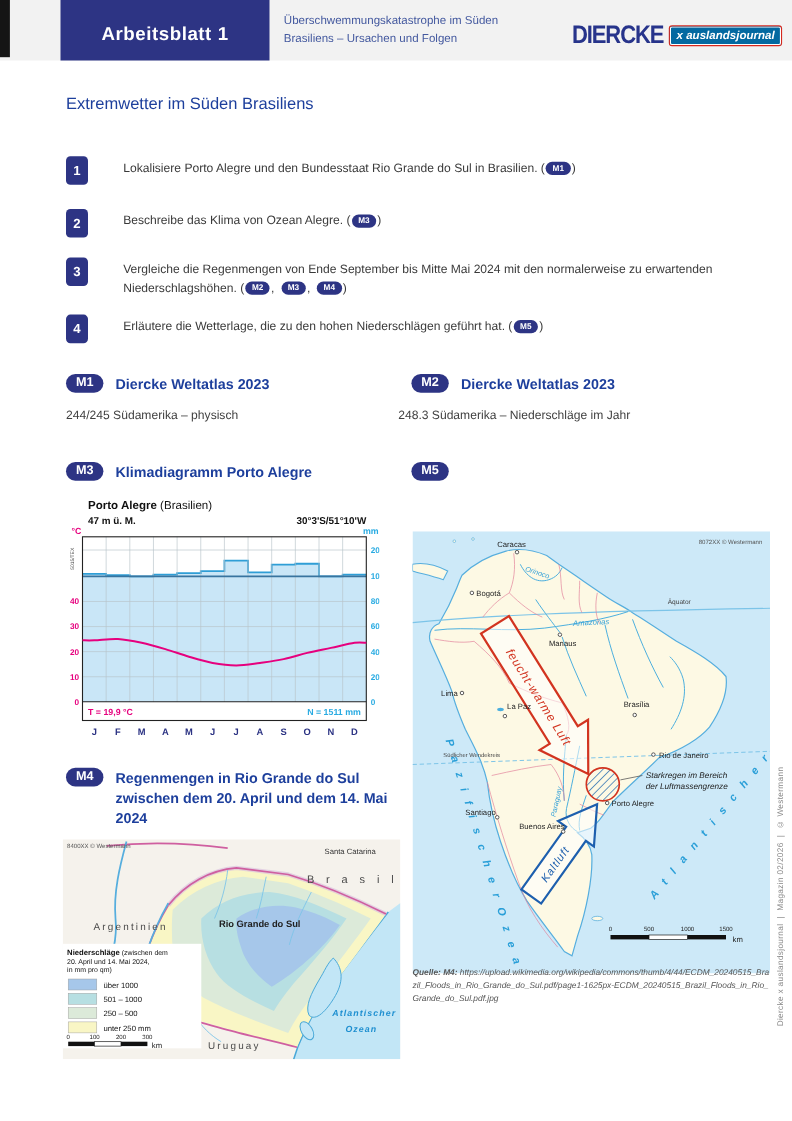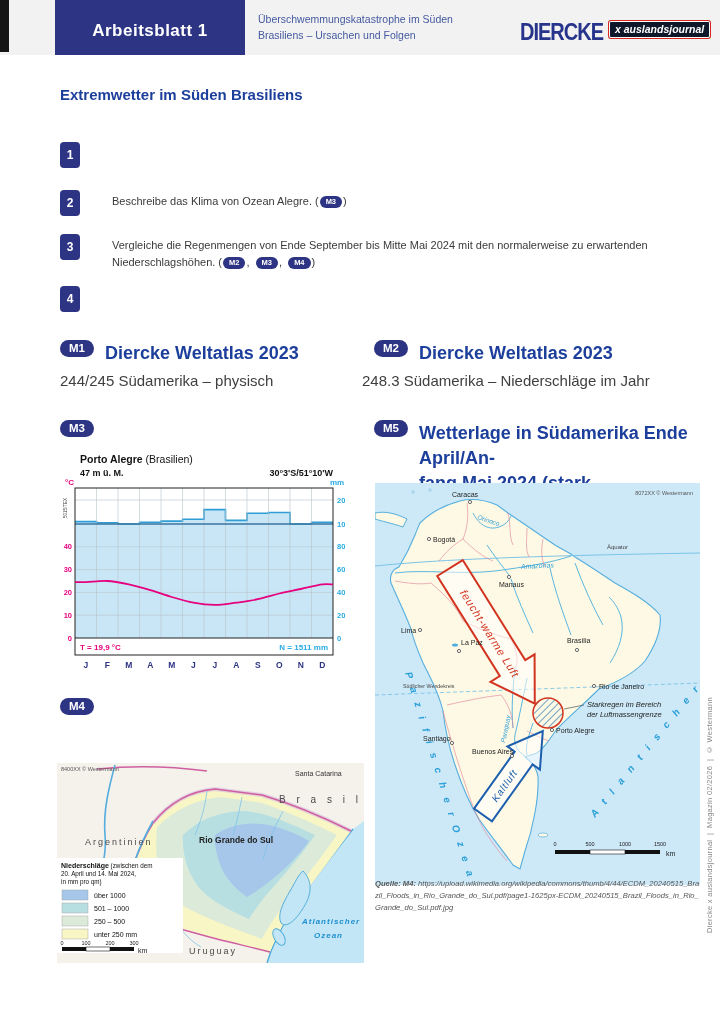--- a/index.html
+++ b/index.html
@@ -7,45 +7,45 @@
         font-family:"Liberation Sans",sans-serif;overflow:hidden}
   .abs{position:absolute}
 
   
   .band{left:0;top:0;width:720px;height:55px;background:#f2f2f2}
   .edge{left:0;top:0;width:9px;height:52px;background:#151515}
   .wsbox{left:55px;top:0;width:190px;height:55px;background:#2d3484;color:#fff;
          display:flex;align-items:center;justify-content:center;
          font-weight:bold;font-size:17px;padding-top:6px;box-sizing:border-box;letter-spacing:.5px}
   .hsub{left:258px;top:11px;width:260px;color:#44599f;font-size:10.5px;line-height:1.55;white-space:pre-line}
-  .brand{left:520px;top:21px;display:flex;align-items:flex-start}
+  .brand{left:520px;top:21px;display:flex;align-items:center}
   .brand-word{color:#27348b;font-weight:bold;font-size:20px;letter-spacing:-1px;
               transform:scaleY(1.15);font-family:"Liberation Sans",sans-serif}
-  .brand-badge{margin-left:6px;background:#0f172a;color:#fff;font-weight:bold;font-style:italic;
+  .brand-badge{margin-left:6px;background:#0369a1;color:#fff;font-weight:bold;font-style:italic;
                font-size:10.5px;padding:2px 6px 3px;border-radius:2px;box-shadow:inset 0 0 0 1px #fff,0 0 0 1px #d5281e;white-space:nowrap}
 
-  .h1{left:60px;top:86px;color:#1d3f9c;font-weight:bold;font-size:15px}
+  .h1{left:60px;top:86px;color:#1d3f9c;font-weight:normal;font-size:15px}
 
   
   .task{left:60px;display:flex;width:620px}
   .task-num{width:20px;height:26px;background:#2d3484;border-radius:4px;color:#fff;
             font-weight:bold;font-size:12px;display:flex;align-items:center;justify-content:center;flex:none}
   .task-text{margin-left:32px;font-size:11px;color:#3a3a3a;line-height:1.55;padding-top:3px}
   .mref{background:#2d3484;color:#fff;font-size:7.5px;font-weight:bold;
         padding:1px 6px 2px;border-radius:7px;vertical-align:1px;margin:0 1px}
   .po{margin-left:3px}
   .sep{margin-right:2px}
 
   
   .mat-head{display:flex;align-items:flex-start}
   .mbadge{background:#2d3484;color:#fff;font-weight:bold;font-size:11.5px;
           padding:2px 9px 3px;border-radius:12px;flex:none}
-  .mtitle{color:#1d3f9c;font-weight:bold;font-size:18px;margin-left:11px;
+  .mtitle{color:#1d3f9c;font-weight:bold;font-size:13px;margin-left:11px;
           line-height:1.4;white-space:pre-line;padding-top:1px}
-  .mat-sub{font-size:15px;color:#3f3f3f}
+  .mat-sub{font-size:11px;color:#3f3f3f}
 
   
   .ct-title{font-size:10.5px;fill:#111}
   .ct-sub{font-size:9px;fill:#111;font-weight:bold}
   .ct-degc{font-size:8px;fill:#e6007e;font-weight:bold}
   .ct-mm{font-size:8px;fill:#29abe2;font-weight:bold}
   .ct-t{font-size:8px;fill:#e6007e;font-weight:bold}
   .ct-n{font-size:8px;fill:#29abe2;font-weight:bold}
   .ct-code{font-size:4.5px;fill:#444}
 
@@ -91,53 +91,60 @@
 Brasiliens – Ursachen und Folgen</div>
   <div class="abs brand">
     <span class="brand-word">DIERCKE</span>
     <span class="brand-badge">x auslandsjournal</span>
   </div>
 
   <div class="abs h1">Extremwetter im Süden Brasiliens</div>
 
   <div class="abs task" style="top:142px">
     <div class="task-num">1</div>
+    <div class="task-text">
+      <span>Lokalisiere Porto Alegre und den Bundesstaat Rio Grande do Sul in Brasilien.</span><span class="po">(</span><span class="mref">M1</span><span>)</span>
+    </div>
   </div>
   <div class="abs task" style="top:190px">
     <div class="task-num">2</div>
     <div class="task-text">
       <span>Beschreibe das Klima von Ozean Alegre.</span><span class="po">(</span><span class="mref">M3</span><span>)</span>
     </div>
   </div>
   <div class="abs task" style="top:234px">
     <div class="task-num">3</div>
     <div class="task-text">
       <span>Vergleiche die Regenmengen von Ende September bis Mitte Mai 2024 mit den normalerweise zu erwartenden Niederschlagshöhen.</span><span class="po">(</span><span class="mref">M2</span><span class="sep">,</span>
       <span class="mref">M3</span><span class="sep">,</span>
       <span class="mref">M4</span><span>)</span>
     </div>
   </div>
   <div class="abs task" style="top:286px">
     <div class="task-num">4</div>
+    <div class="task-text">
+      <span>Erläutere die Wetterlage, die zu den hohen Niederschlägen geführt hat.</span><span class="po">(</span><span class="mref">M5</span><span>)</span>
+    </div>
   </div>
 
   <div class="abs mat-head" style="left:60px;top:340px">
     <span class="mbadge">M1</span>
     <span class="mtitle">Diercke Weltatlas 2023</span>
   </div>
   <div class="abs mat-sub" style="left:60px;top:372px">244/245 Südamerika – physisch</div>
 
   <div class="abs mat-head" style="left:374px;top:340px">
     <span class="mbadge">M2</span>
     <span class="mtitle">Diercke Weltatlas 2023</span>
   </div>
   <div class="abs mat-sub" style="left:362px;top:372px">248.3 Südamerika – Niederschläge im Jahr</div>
 
   <div class="abs mat-head" style="left:60px;top:420px">
     <span class="mbadge">M3</span>
+    <span class="mtitle">Klimadiagramm Porto Alegre</span>
   </div>
 
   <svg class="abs" id="climate-svg" style="left:60px;top:452px" width="285" height="222" viewBox="0 0 285 222">
     <text x="20" y="11" class="ct-title"><tspan font-weight="bold">Porto Alegre</tspan><tspan> (Brasilien)</tspan></text>
     <text x="20" y="24" class="ct-sub">47 m ü. M.</text>
     <text x="273" y="24" class="ct-sub" text-anchor="end">30°3'S/51°10'W</text>
     <text x="14" y="33" class="ct-degc" text-anchor="end">°C</text>
     <text x="270" y="33" class="ct-mm">mm</text>
     <text x="7" y="66" class="ct-code" transform="rotate(-90 7 66)">5015/TEX</text>
     <g id="climate-plot">
@@ -187,23 +194,20 @@
         <text x="219.25" y="216" text-anchor="middle" fill="#2d3484" font-size="8.5" font-weight="bold">O</text>
         <text x="240.75" y="216" text-anchor="middle" fill="#2d3484" font-size="8.5" font-weight="bold">N</text>
         <text x="262.25" y="216" text-anchor="middle" fill="#2d3484" font-size="8.5" font-weight="bold">D</text>
       </g>
     <text x="20" y="198" class="ct-t">T = 19,9 °C</text>
     <text x="268" y="198" class="ct-n" text-anchor="end">N = 1511 mm</text>
   </svg>
 
   <div class="abs mat-head" style="left:374px;top:420px;width:316px">
     <span class="mbadge">M5</span>
-    <span class="mtitle">Wetterlage in Südamerika Ende April/An-
-fang Mai 2024 (stark vereinfachte Dar-
-stellung)</span>
   </div>
 
   <svg class="abs" style="left:375px;top:483px" width="325" height="402" viewBox="0 0 325 402">
     <defs>
       <pattern id="hatch" width="5" height="5" patternTransform="rotate(45)" patternUnits="userSpaceOnUse">
         <line x1="0" y1="0" x2="0" y2="5" stroke="#2a6fb0" stroke-width="1.3"></line>
       </pattern>
     </defs>
     <rect x="0" y="0" width="325" height="402" fill="#cde9f8"></rect>
 
@@ -313,20 +317,23 @@
       <rect x="180" y="367" width="35" height="4" fill="#111"></rect>
       <rect x="215" y="367" width="35" height="4" fill="#fff" stroke="#111" stroke-width="0.6"></rect>
       <rect x="250" y="367" width="35" height="4" fill="#111"></rect>
       <text x="291" y="373" class="scale-km">km</text>
     </g>
     <text x="318" y="12" class="copy" text-anchor="end">8072XX  © Westermann</text>
   </svg>
 
   <div class="abs mat-head" style="left:60px;top:698px;width:310px">
     <span class="mbadge">M4</span>
+    <span class="mtitle">Regenmengen in Rio Grande do Sul
+zwischen dem 20. April und dem 14. Mai
+2024</span>
   </div>
 
   <svg class="abs" style="left:57px;top:763px" width="307" height="200" viewBox="0 0 307 200">
     <rect x="0" y="0" width="307" height="200" fill="#f5f2ec"></rect>
 
     <path d="M 307,58 L 296,66 C 280,86 262,110 244,134 C 232,150 222,168 214,188 L 210,200 L 307,200 Z" fill="#c2e6f6"></path>
     <path d="M 296,66 C 280,86 262,110 244,134 C 232,150 222,168 214,188 L 210,200" fill="none" stroke="#49a8d8" stroke-width="1.4"></path>
 
     <path d="M 64,150 C 70,118 80,86 96,60 C 112,40 134,28 158,26 L 205,32 C 232,40 262,52 294,68
              C 278,90 260,114 242,138 C 230,153 221,170 213,189

